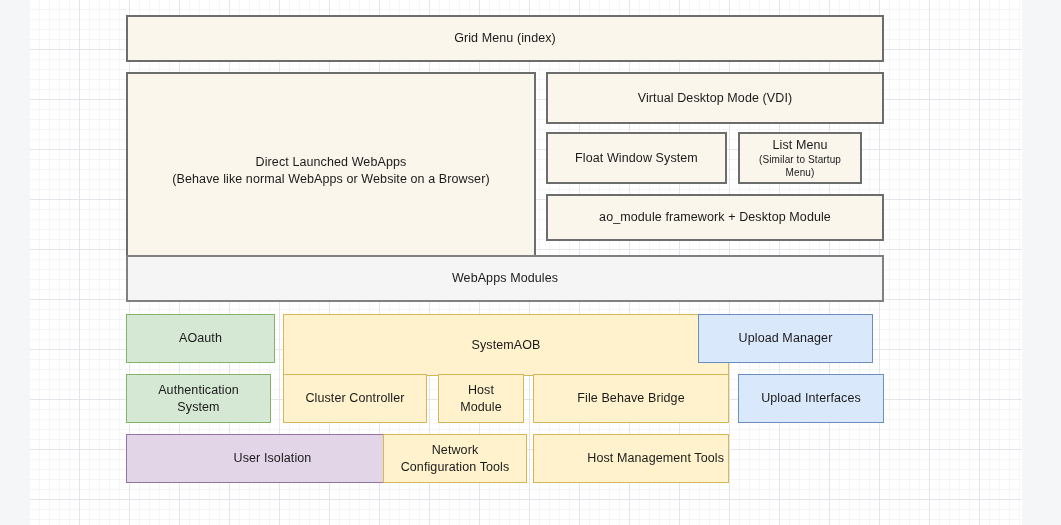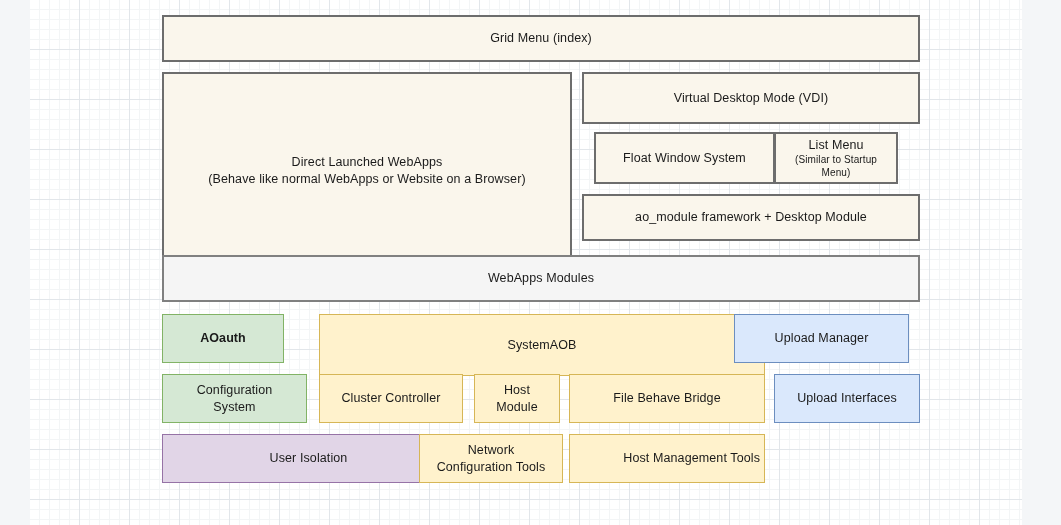--- a/index.html
+++ b/index.html
@@ -43,21 +43,20 @@
     flex-direction: column;
     align-items: center;
     justify-content: center;
     text-align: center;
     font-size: 12.5px;
     line-height: 1.32;
     color: #1a1a1a;
     letter-spacing: 0.1px;
     padding: 2px 4px;
     white-space: pre-line;
-    margin-left: 36px;
   }
   
   .sty-cream {
     background: #faf6ec;
     border: 2px solid #6d6d6d;
   }
   .sty-gray {
     background: #f5f5f5;
     border: 2px solid #808080;
   }
@@ -90,28 +89,28 @@
 </head>
 <body>
 
 <div id="stage">
   <div id="canvas">
 
   <div class="node sty-cream" style="left: 96px; top: 15px; width: 758px; height: 47px;"><span class="main">Grid Menu (index)</span></div>
       <div class="node sty-cream" style="left: 96px; top: 72px; width: 410px; height: 197px;"><span class="main">Direct Launched WebApps
 (Behave like normal WebApps or Website on a Browser)</span></div>
       <div class="node sty-cream" style="left: 516px; top: 72px; width: 338px; height: 52px;"><span class="main">Virtual Desktop Mode (VDI)</span></div>
-      <div class="node sty-cream" style="left: 528px; top: 132px; width: 181px; height: 52px;"><span class="main">Float Window System</span></div>
+      <div class="node sty-cream" style="left: 516px; top: 132px; width: 181px; height: 52px;"><span class="main">Float Window System</span></div>
       <div class="node sty-cream" style="left: 708px; top: 132px; width: 124px; height: 52px;"><span class="main">List Menu</span><span class="sub">(Similar to Startup Menu)</span></div>
       <div class="node sty-cream" style="left: 516px; top: 194px; width: 338px; height: 47px;"><span class="main">ao_module framework + Desktop Module</span></div>
       <div class="node sty-gray" style="left: 96px; top: 255px; width: 758px; height: 47px;"><span class="main">WebApps Modules</span></div>
-      <div class="node sty-green" style="left: 96px; top: 314px; width: 122px; height: 49px; font-weight: bold;"><span class="main">AOauth</span></div>
+      <div class="node sty-green" style="left: 96px; top: 314px; width: 149px; height: 49px;"><span class="main">AOauth</span></div>
       <div class="node sty-yellow" style="left: 253px; top: 314px; width: 446px; height: 62px;"><span class="main">SystemAOB</span></div>
       <div class="node sty-blue" style="left: 668px; top: 314px; width: 175px; height: 49px;"><span class="main">Upload Manager</span></div>
-      <div class="node sty-green" style="left: 96px; top: 374px; width: 145px; height: 49px;"><span class="main">Configuration
+      <div class="node sty-green" style="left: 96px; top: 374px; width: 145px; height: 49px;"><span class="main">Authentication
 System</span></div>
       <div class="node sty-yellow" style="left: 253px; top: 374px; width: 144px; height: 49px;"><span class="main">Cluster Controller</span></div>
       <div class="node sty-yellow" style="left: 408px; top: 374px; width: 86px; height: 49px;"><span class="main">Host
 Module</span></div>
       <div class="node sty-yellow" style="left: 503px; top: 374px; width: 196px; height: 49px;"><span class="main">File Behave Bridge</span></div>
       <div class="node sty-blue" style="left: 708px; top: 374px; width: 146px; height: 49px;"><span class="main">Upload Interfaces</span></div>
       <div class="node sty-purple" style="left: 96px; top: 434px; width: 293px; height: 49px;"><span class="main">User Isolation</span></div>
       <div class="node sty-yellow" style="left: 353px; top: 434px; width: 144px; height: 49px;"><span class="main">Network
 Configuration Tools</span></div>
       <div class="node sty-yellow" style="left: 503px; top: 434px; width: 196px; height: 49px; align-items: flex-end;"><span class="main">Host Management Tools</span></div>

